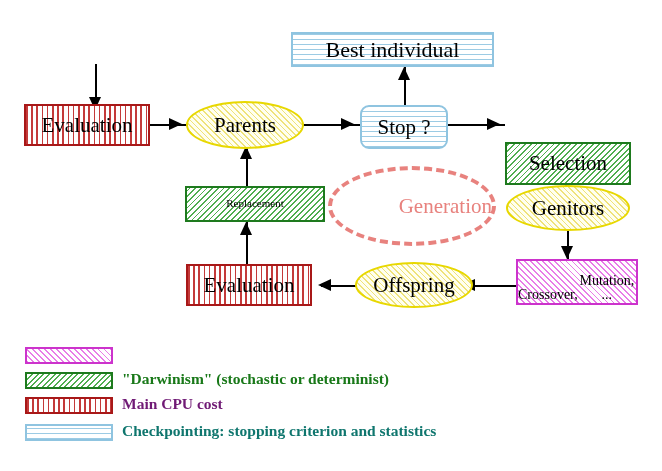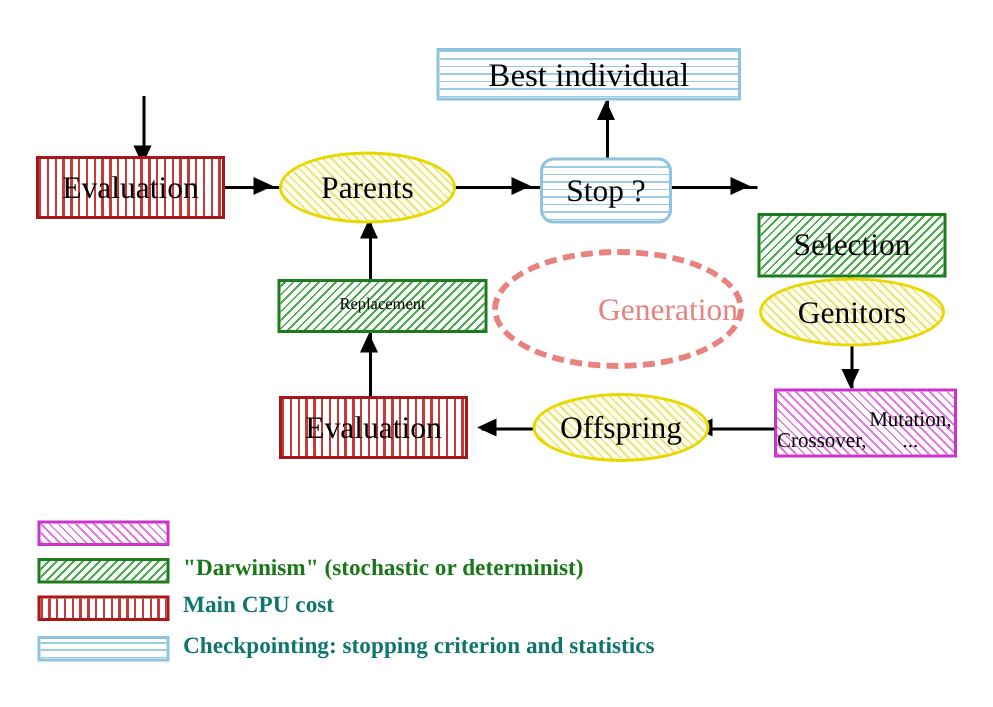--- a/index.html
+++ b/index.html
@@ -105,21 +105,21 @@
   .legend-text {
     position: absolute;
     left: 122px;
     font-weight: bold;
     font-size: 15.5px;
     white-space: nowrap;
   }
   .lg-magenta { color: #CC00CC; }
   .lg-yellow  { color: #E8C820; }
   .lg-green   { color: #187818; }
-  .lg-red     { color: #0f766e; }
+  .lg-red     { color: #701a75; }
   .lg-blue    { color: #0f766e; }
 </style>
 </head>
 <body>
 
 <div id="canvas">
 
   <div class="line" style="left:95px; top:64px; width:1.6px; height:40px;"></div>
   <div class="arrow arrow-d" style="left:89px; top:97px;"></div>
 

